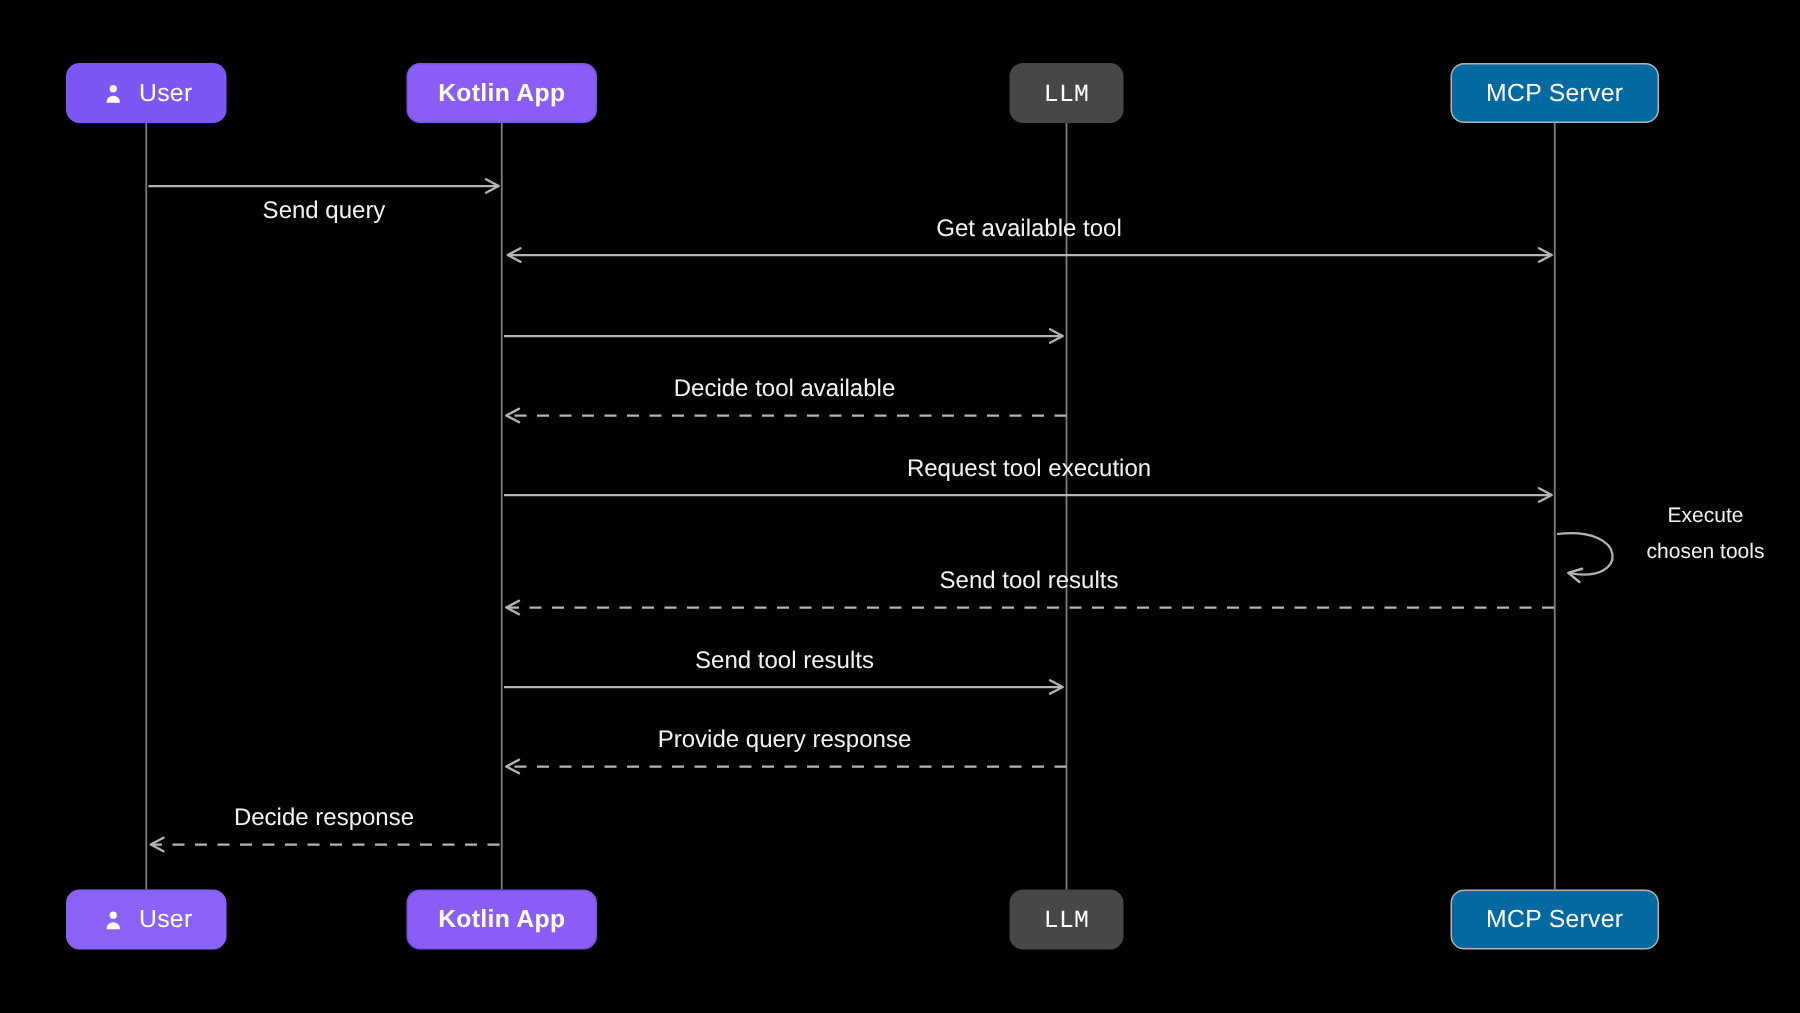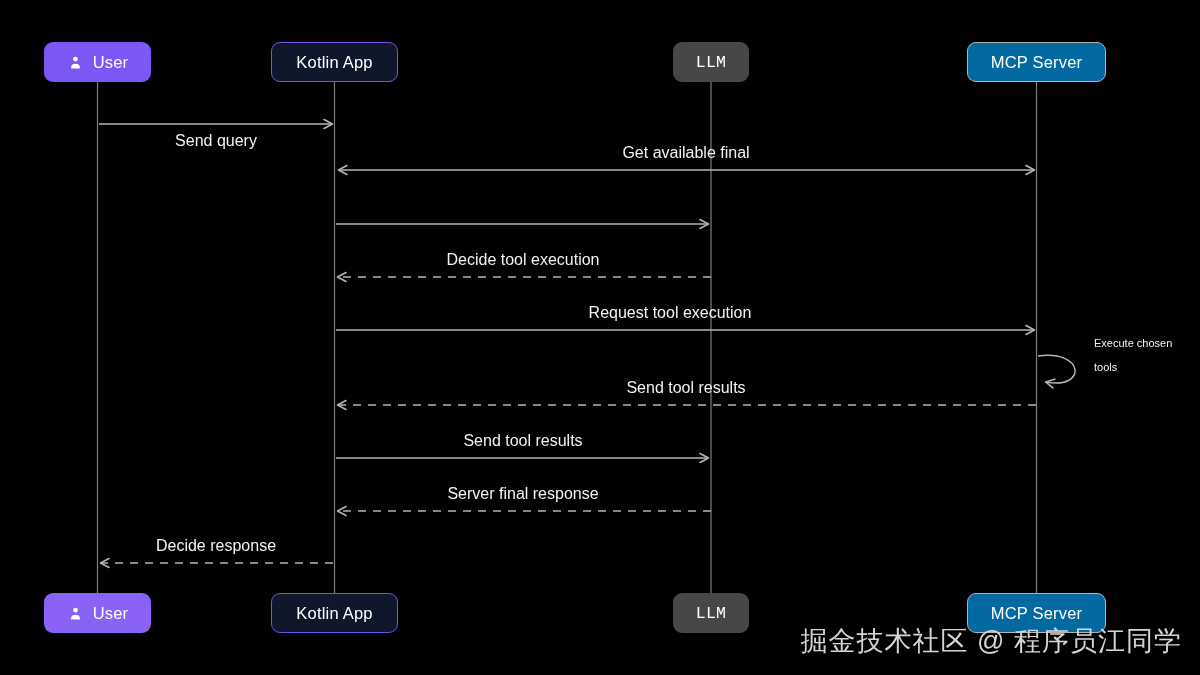--- a/index.html
+++ b/index.html
@@ -8,30 +8,30 @@
     font-family:"Liberation Sans", sans-serif;
   }
   .overlay{position:absolute;left:0;top:0;width:1200px;height:675px;}
   .actor{
     position:absolute;height:40px;box-sizing:border-box;border-radius:9px;
     display:flex;align-items:center;justify-content:center;gap:9px;
     color:#ffffff;font-size:16.5px;font-weight:500;letter-spacing:.2px;z-index:2;
   }
   .actor.user{background:#7d57f3;}
   .actor.user.bottom{background:#8a63f6;}
-  .actor.kotlin{background:#0f172a;border:1.5px solid #7455e8;}
+  .actor.kotlin{background:#8b5cf6;border:1.5px solid #7455e8;font-weight:bold;}
   .actor.llm{background:#474747;font-family:Liberation Mono, monospace;}
   .actor.mcp{background:#0369a1;border:1.5px solid #b3b3b3;}
   .msg{
     position:absolute;transform:translateX(-50%);white-space:nowrap;
     color:#f2f2f2;font-size:16px;font-weight:400;z-index:1;
   }
   .self-note{
-    position:absolute;color:#f2f2f2;font-size:11px;line-height:24px;
-    width:86px;text-align:left;transform:none;white-space:normal;z-index:1;
+    position:absolute;color:#f2f2f2;font-size:14px;line-height:24px;
+    width:86px;text-align:center;transform:none;white-space:normal;z-index:1;
   }
   .watermark{
     position:absolute;right:18px;top:623px;z-index:5;
     color:#d4d4d4;font-size:27px;font-weight:500;letter-spacing:1px;
     font-family:"Liberation Sans", sans-serif;
   }
   .uicon{width:17px;height:17px;display:block;}
 </style>
 </head>
 <body>
@@ -94,24 +94,23 @@
     <span>Kotlin App</span>
   </div>
   <div class="actor llm" style="left:673px;top:593px;width:76px;">
     <span>LLM</span>
   </div>
   <div class="actor mcp" style="left:967px;top:593px;width:139px;">
     <span>MCP Server</span>
   </div>
 
   <div class="msg" style="left:216px;top:97px;margin-top:35px;">Send query</div>
-  <div class="msg" style="left:686px;top:144px;">Get available final</div>
-  <div class="msg" style="left:523px;top:251px;">Decide tool execution</div>
-  <div class="msg" style="left:670px;top:304px;text-align:right;">Request tool execution</div>
+  <div class="msg" style="left:686px;top:144px;">Get available tool</div>
+  <div class="msg" style="left:523px;top:251px;">Decide tool available</div>
+  <div class="msg" style="left:686px;top:304px;text-align:right;">Request tool execution</div>
   <div class="msg self-note" style="left:1094px;top:331px;">Execute chosen tools</div>
   <div class="msg" style="left:686px;top:379px;">Send tool results</div>
   <div class="msg" style="left:523px;top:432px;">Send tool results</div>
-  <div class="msg" style="left:523px;top:485px;">Server final response</div>
+  <div class="msg" style="left:523px;top:485px;">Provide query response</div>
   <div class="msg" style="left:216px;top:537px;">Decide response</div>
 
-  <div class="watermark">掘金技术社区 @ 程序员江同学</div>
 
 </div>
 
 </body></html>

